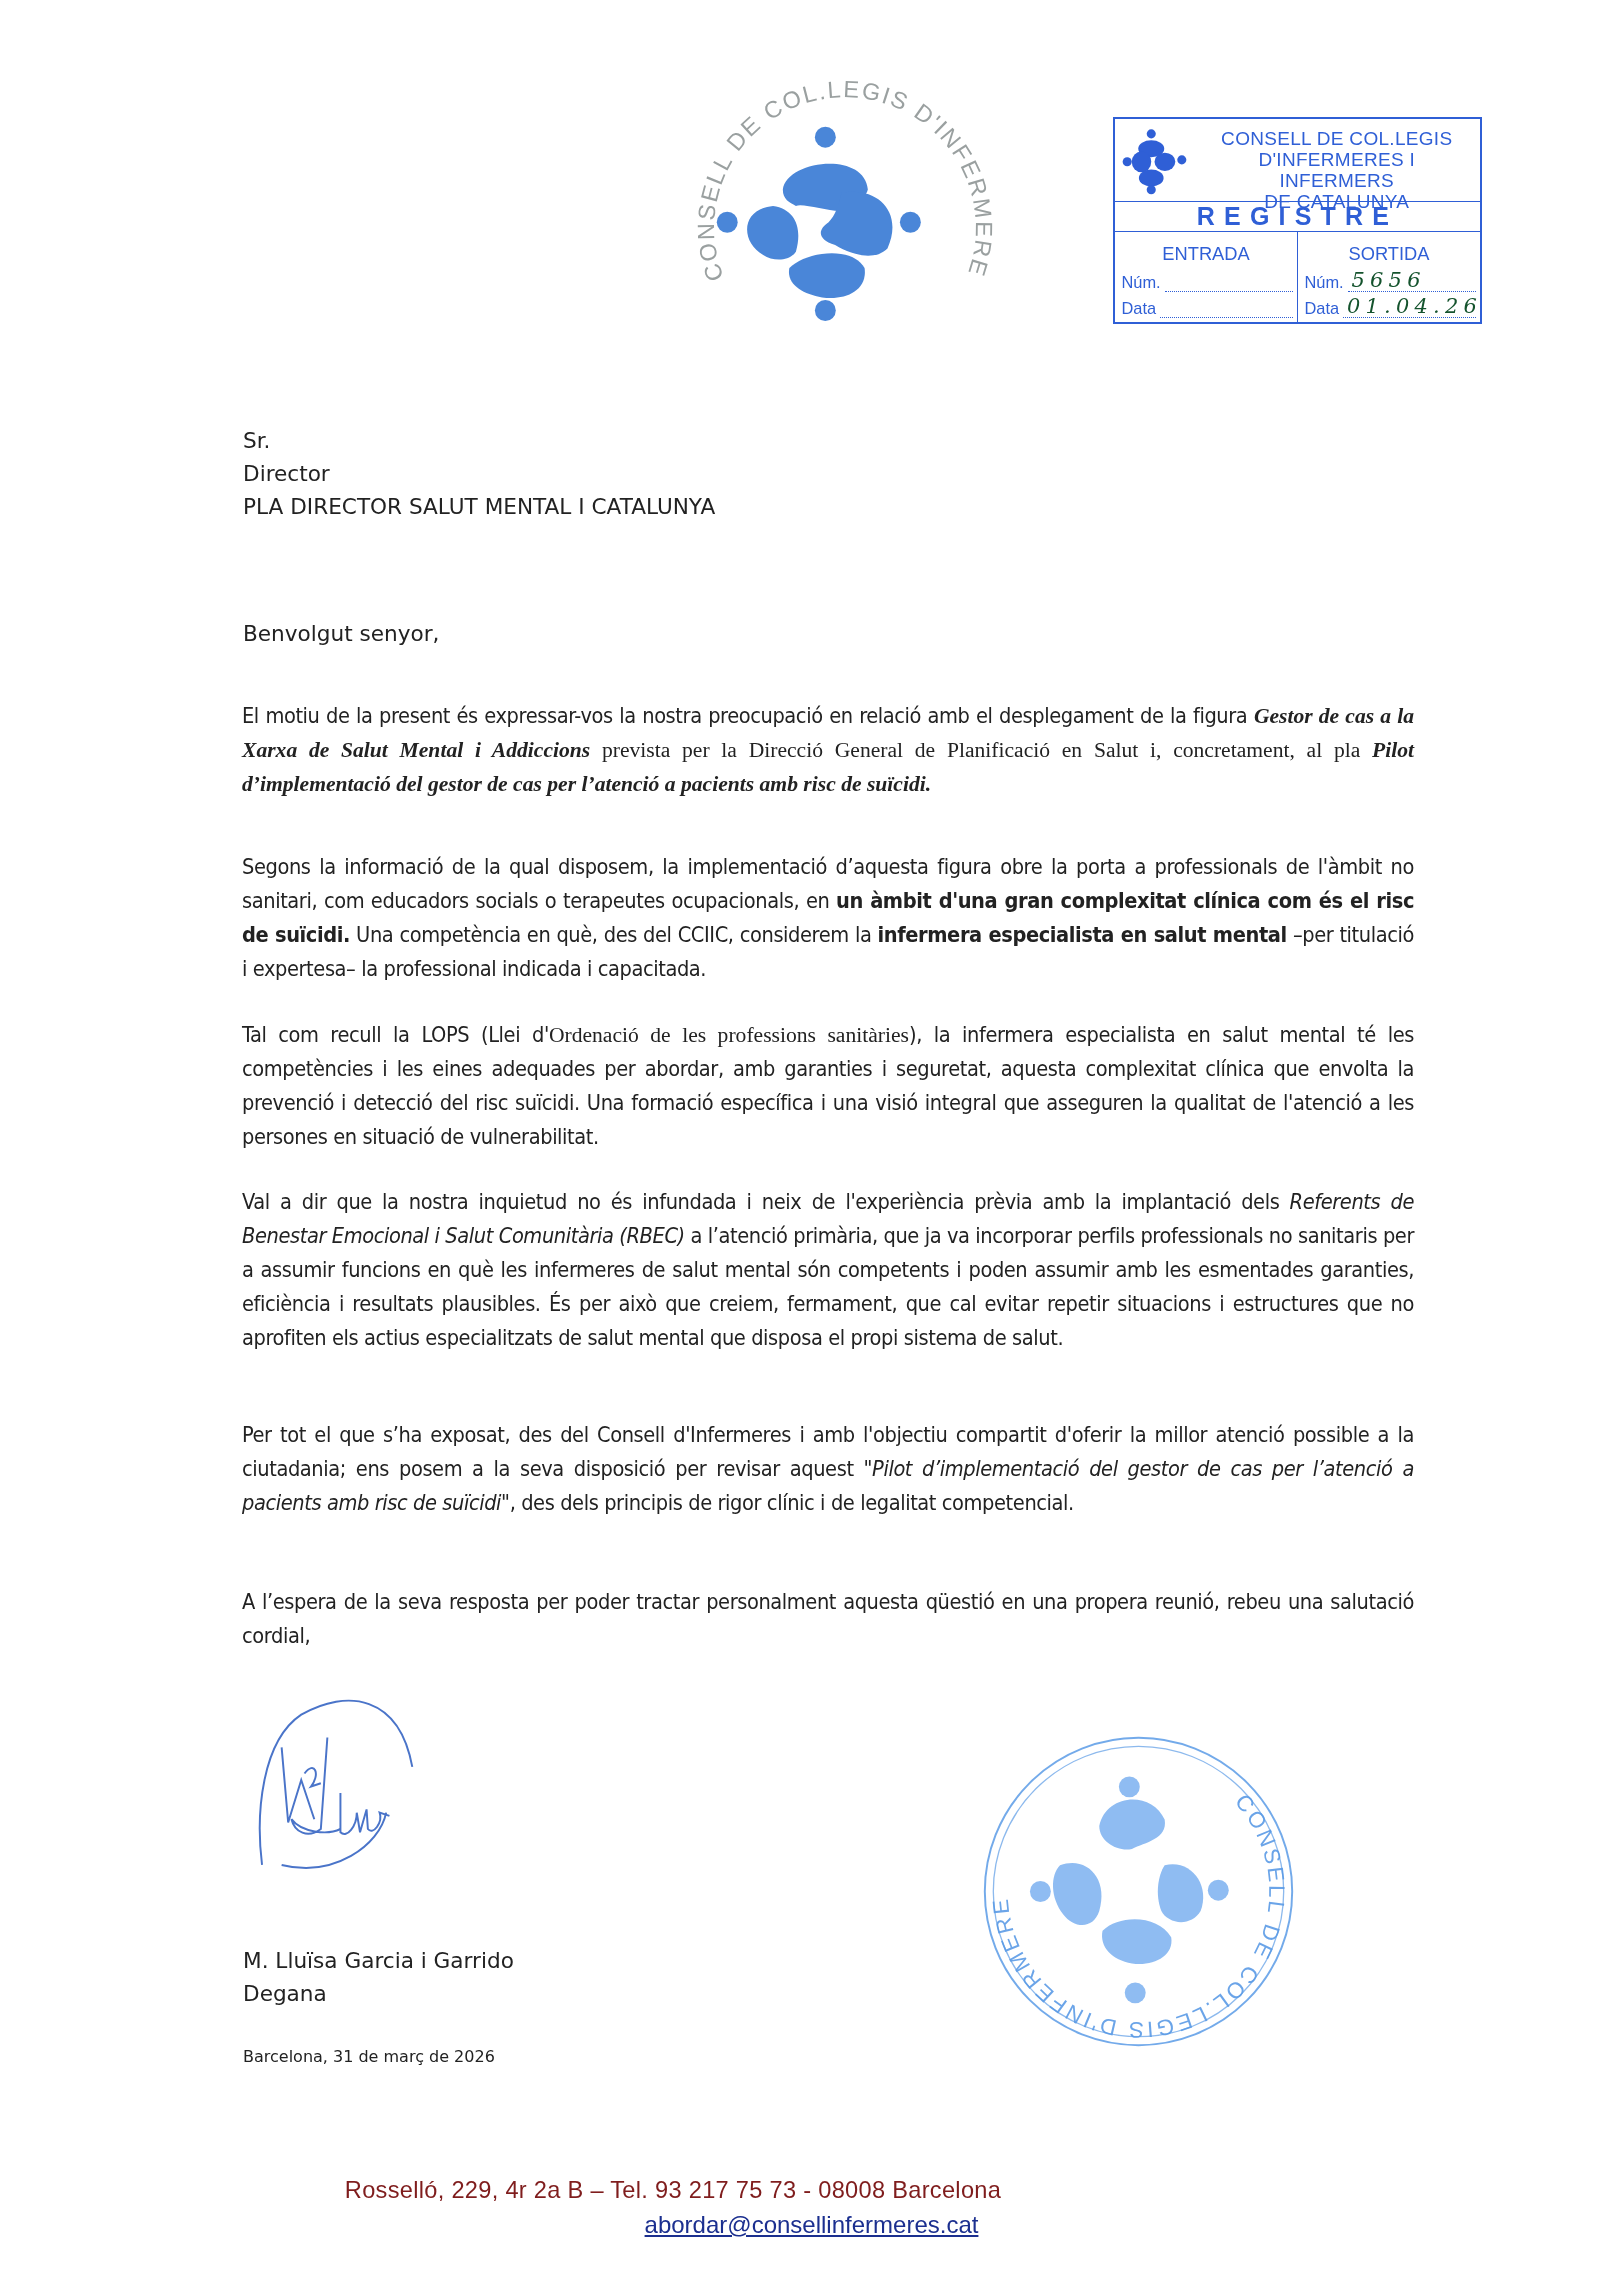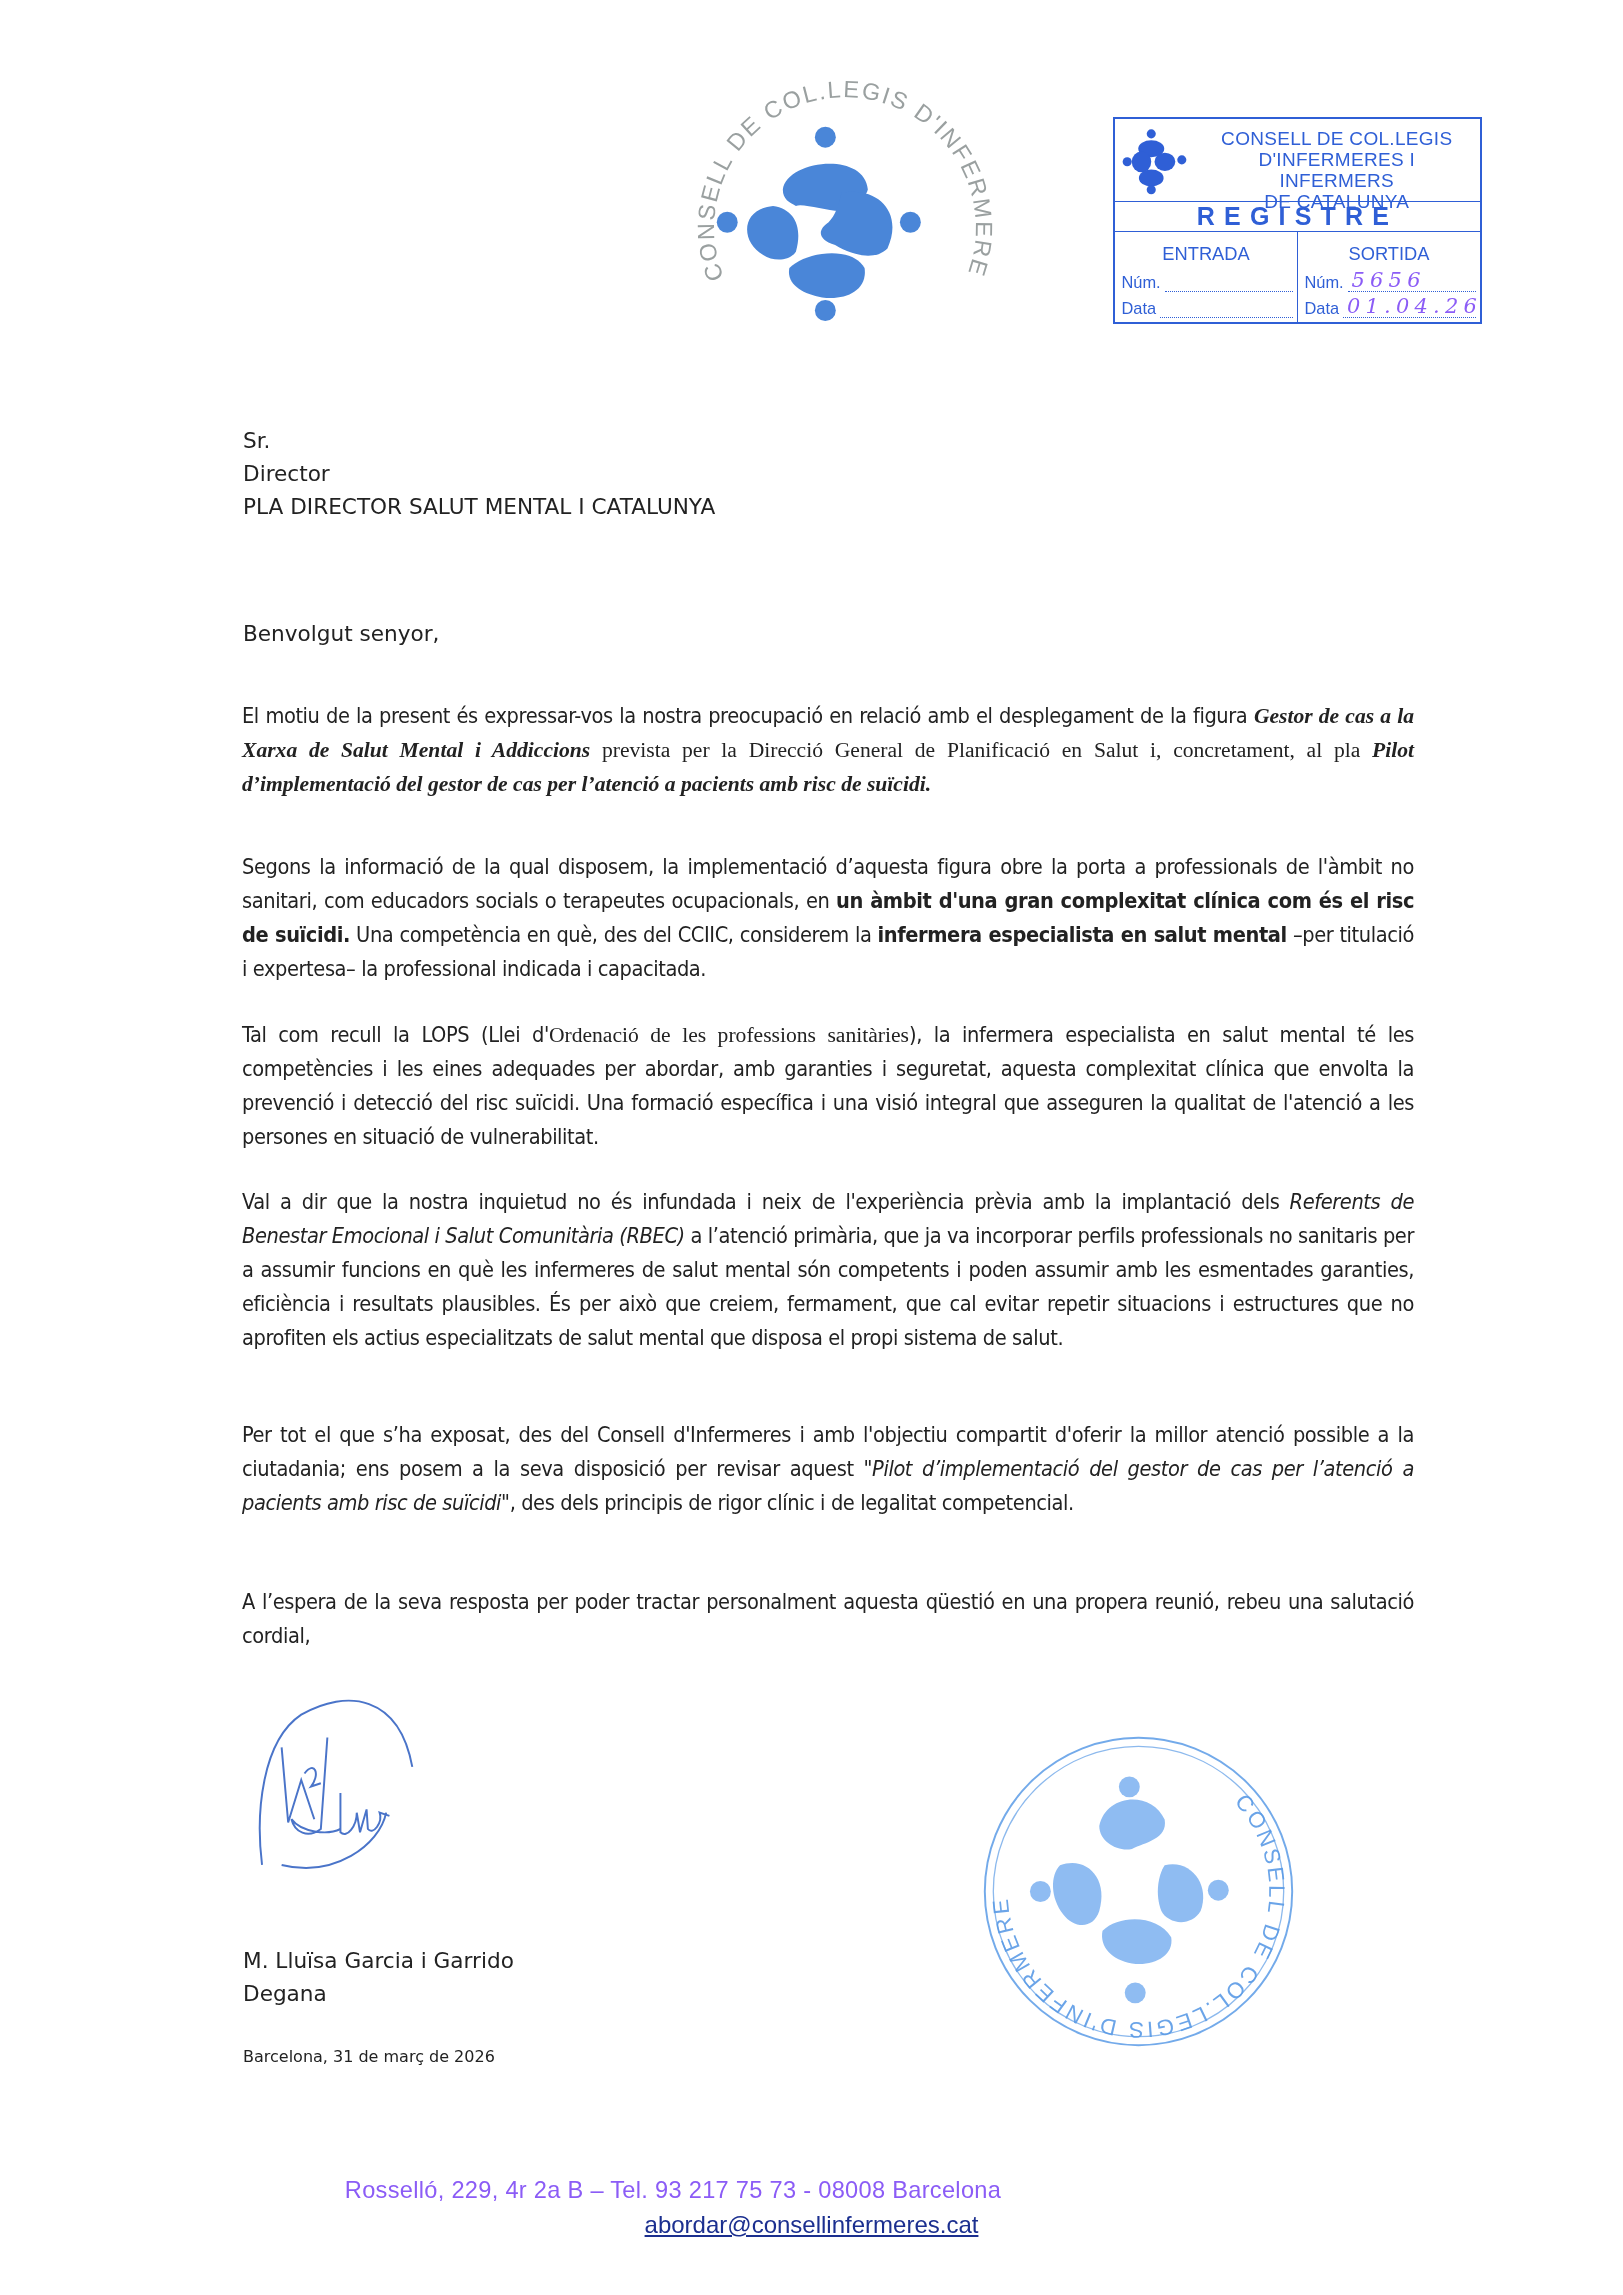--- a/index.html
+++ b/index.html
@@ -18,34 +18,34 @@
   .stamp .reg { height:29px; border-bottom:1.3px solid #2f5fd6; text-align:center;
                 font-size:25px; letter-spacing:9.2px; line-height:29px; font-weight:bold; }
   .stamp .cols { display:flex; height:92px; }
   .stamp .col { flex:1; position:relative; }
   .stamp .col.left { border-right:1.3px solid #2f5fd6; }
   .stamp .col .h { text-align:center; font-size:18.3px; margin-top:11px; }
   .stamp .row { position:absolute; left:6.5px; right:3.9px; font-size:16.4px; display:flex; align-items:flex-end; }
   .stamp .row .lbl { white-space:nowrap; }
   .stamp .row .fill { flex:1; border-bottom:1.3px dotted #2f5fd6; margin-left:3.9px; height:14.4px; position:relative; }
   .stamp .row .hand { position:absolute; left:3.9px; bottom:-1.3px; font-family:"DejaVu Serif", serif;
-                      font-style:italic; color:#8b5cf6; font-size:21px; letter-spacing:5.2px; }
+                      font-style:italic; color:#14532d; font-size:21px; letter-spacing:5.2px; }
   .recipient { left:243px; top:424px; font-size:21.6px; line-height:33px; font-family:"DejaVu Sans", sans-serif; }
   .recipient .b { font-weight:normal; }
   .p { position:absolute; left:242px; width:1172px; text-align:justify; font-family:"DejaVu Sans Condensed","DejaVu Sans", sans-serif;
        font-size:21.6px; line-height:34px; font-stretch:condensed; letter-spacing:-0.4px; }
   .serif-bi { font-family:"Liberation Serif", "DejaVu Serif", serif; font-weight:bold; font-style:italic; letter-spacing:0; }
   .serif { font-family:"Liberation Serif", "DejaVu Serif", serif; letter-spacing:0; }
   .b { font-weight:bold; }
   .i { font-style:italic; }
   .sig-name { left:243px; top:1944px; font-size:21.6px; line-height:33px; font-family:"DejaVu Sans", sans-serif; }
   .place-date { left:243px; top:2047px; font-size:16px; font-family:"DejaVu Sans", sans-serif; }
   .signature { left:242px; top:1682px; width:223px; height:196px; }
   .seal { left:975px; top:1728px; width:327px; height:327px; }
-  .footer { left:0; width:1346px; top:2177px; text-align:center; color:#8b5cf6; font-size:23.6px;
+  .footer { left:0; width:1346px; top:2177px; text-align:center; color:#7f1d1d; font-size:23.6px;
             font-family:"Liberation Sans", sans-serif; letter-spacing:0.3px; }
   .footer-email { left:0; width:1623px; top:2211px; text-align:center; font-size:24px;
                   font-family:"Liberation Sans", sans-serif; }
   .footer-email a { color:#1b2f8f; text-decoration:underline; }
 </style>
 </head>
 <body>
 
 <div class="abs logo">
   <svg width="393" height="327" viewBox="0 0 600 500">

